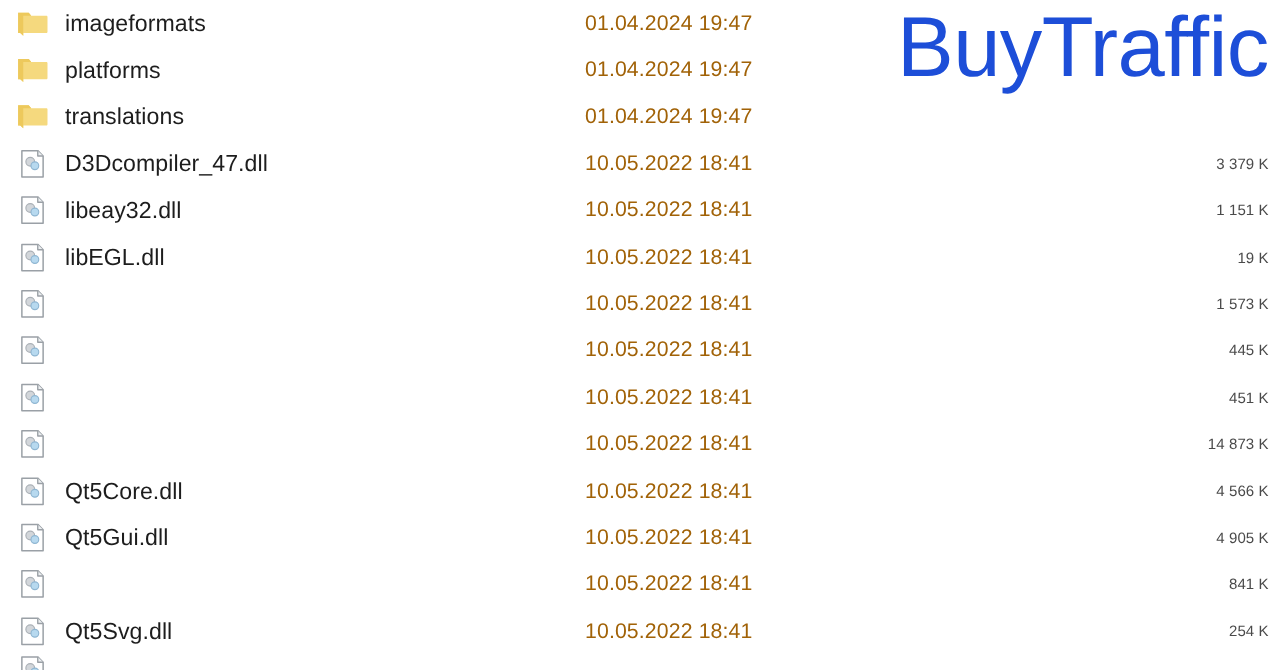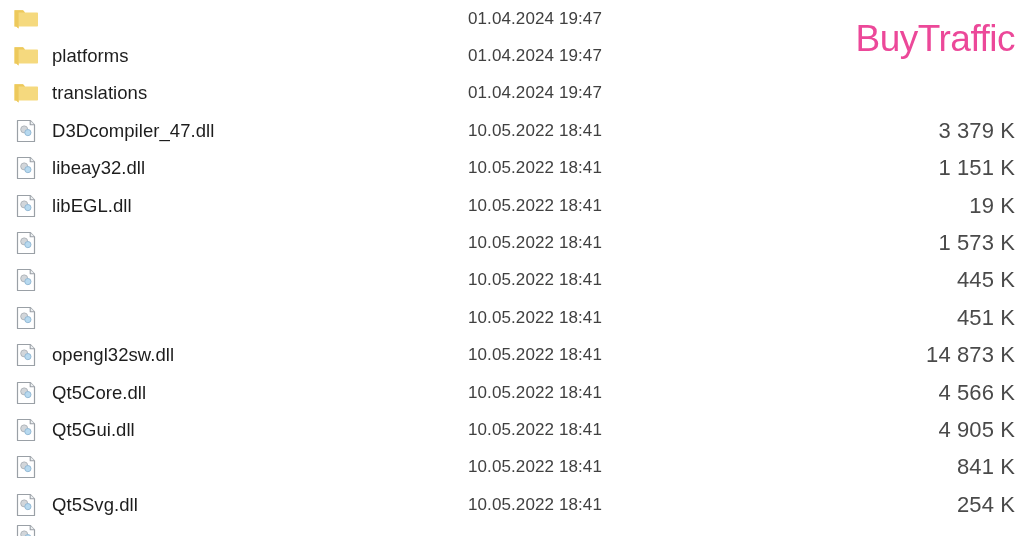--- a/index.html
+++ b/index.html
@@ -14,26 +14,26 @@
     position: relative;
     overflow: hidden;
     font-family: "Liberation Sans", sans-serif;
     -webkit-font-smoothing: antialiased;
   }
 
   
   #watermark {
     position: absolute;
     right: 9px;
-    top: 20px;
+    top: 4px;
     font-family: "Liberation Sans", sans-serif;
-    font-size: 37px;
+    font-size: 68px;
     font-weight: 400;
     letter-spacing: -0.5px;
-    color: #ec4899;
+    color: #1d4ed8;
     line-height: 1;
     white-space: nowrap;
     user-select: none;
     z-index: 0;
   }
 
   
   #file-list {
     position: absolute;
     left: 0;
@@ -71,31 +71,31 @@
     white-space: nowrap;
     letter-spacing: 0.05px;
   }
 
   .cell-date {
     position: absolute;
     left: 468px;
     top: 50%;
     transform: translateY(-50%);
     font-size: 17px;
-    color: #404040;
+    color: #a16207;
     white-space: nowrap;
     letter-spacing: 0.1px;
   }
 
   .cell-size {
     position: absolute;
     right: 9px;
     top: 50%;
     transform: translateY(-50%);
-    font-size: 22px;
+    font-size: 12px;
     color: #4a4a4a;
     white-space: nowrap;
     text-align: right;
     letter-spacing: 0.1px;
   }
 
   
   .row.clipped {
     height: 18px;
     overflow: hidden;
@@ -109,20 +109,21 @@
 <body>
 
 <div id="watermark">BuyTraffic</div>
 
 <div id="file-list">
     <div class="row">
       <span class="cell-icon"><svg viewBox="0 0 26 26" width="26" height="26" aria-hidden="true">
           <path d="M1.5 4.2 L10 4.2 L12 6.6 L24 6.6 C24.6 6.6 25 7.0 25 7.6 L25 19.4 C25 20.0 24.6 20.4 24 20.4 L5.6 20.4 L5.6 22.6 L3.2 20.4 L1.5 20.4 Z" fill="#f5d97e"></path>
           <path d="M1.5 4.2 L10 4.2 L12 6.6 L5.6 6.6 L5.6 20.4 L5.6 22.6 L3.2 20.4 L1.5 20.4 Z" fill="#edc95c"></path>
         </svg></span>
+      <span class="cell-name">imageformats</span>
       <span class="cell-date">01.04.2024 19:47</span>
       <span class="cell-size"></span>
     </div>
     <div class="row">
       <span class="cell-icon"><svg viewBox="0 0 26 26" width="26" height="26" aria-hidden="true">
           <path d="M1.5 4.2 L10 4.2 L12 6.6 L24 6.6 C24.6 6.6 25 7.0 25 7.6 L25 19.4 C25 20.0 24.6 20.4 24 20.4 L5.6 20.4 L5.6 22.6 L3.2 20.4 L1.5 20.4 Z" fill="#f5d97e"></path>
           <path d="M1.5 4.2 L10 4.2 L12 6.6 L5.6 6.6 L5.6 20.4 L5.6 22.6 L3.2 20.4 L1.5 20.4 Z" fill="#edc95c"></path>
         </svg></span>
       <span class="cell-name">platforms</span>
       <span class="cell-date">01.04.2024 19:47</span>
@@ -200,21 +201,20 @@
       <span class="cell-date">10.05.2022 18:41</span>
       <span class="cell-size">451 K</span>
     </div>
     <div class="row">
       <span class="cell-icon"><svg viewBox="0 0 26 26" width="26" height="26" aria-hidden="true">
           <path d="M4.5 2.5 L17.2 2.5 L21.5 6.8 L21.5 23.5 L4.5 23.5 Z" fill="#ffffff" stroke="#9aa0a6" stroke-width="1.2" stroke-linejoin="round"></path>
           <path d="M17.2 2.5 L17.2 6.8 L21.5 6.8" fill="#eceff1" stroke="#9aa0a6" stroke-width="1.1" stroke-linejoin="round"></path>
           <circle cx="11.2" cy="11.4" r="3.5" fill="#d2d6da" stroke="#aab0b6" stroke-width="0.9"></circle>
           <circle cx="14.9" cy="14.6" r="3.1" fill="#b7d9ef" stroke="#8fb6d2" stroke-width="0.9"></circle>
         </svg></span>
-      <span class="cell-name">opengl32sw.dll</span>
       <span class="cell-date">10.05.2022 18:41</span>
       <span class="cell-size">14 873 K</span>
     </div>
     <div class="row">
       <span class="cell-icon"><svg viewBox="0 0 26 26" width="26" height="26" aria-hidden="true">
           <path d="M4.5 2.5 L17.2 2.5 L21.5 6.8 L21.5 23.5 L4.5 23.5 Z" fill="#ffffff" stroke="#9aa0a6" stroke-width="1.2" stroke-linejoin="round"></path>
           <path d="M17.2 2.5 L17.2 6.8 L21.5 6.8" fill="#eceff1" stroke="#9aa0a6" stroke-width="1.1" stroke-linejoin="round"></path>
           <circle cx="11.2" cy="11.4" r="3.5" fill="#d2d6da" stroke="#aab0b6" stroke-width="0.9"></circle>
           <circle cx="14.9" cy="14.6" r="3.1" fill="#b7d9ef" stroke="#8fb6d2" stroke-width="0.9"></circle>
         </svg></span>

